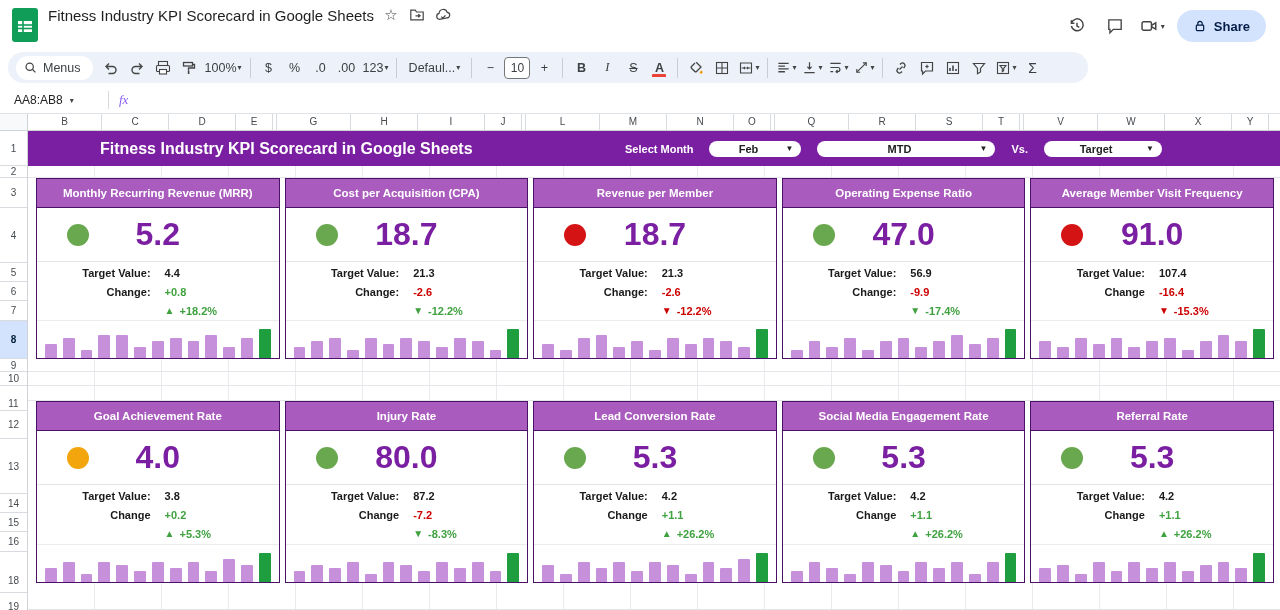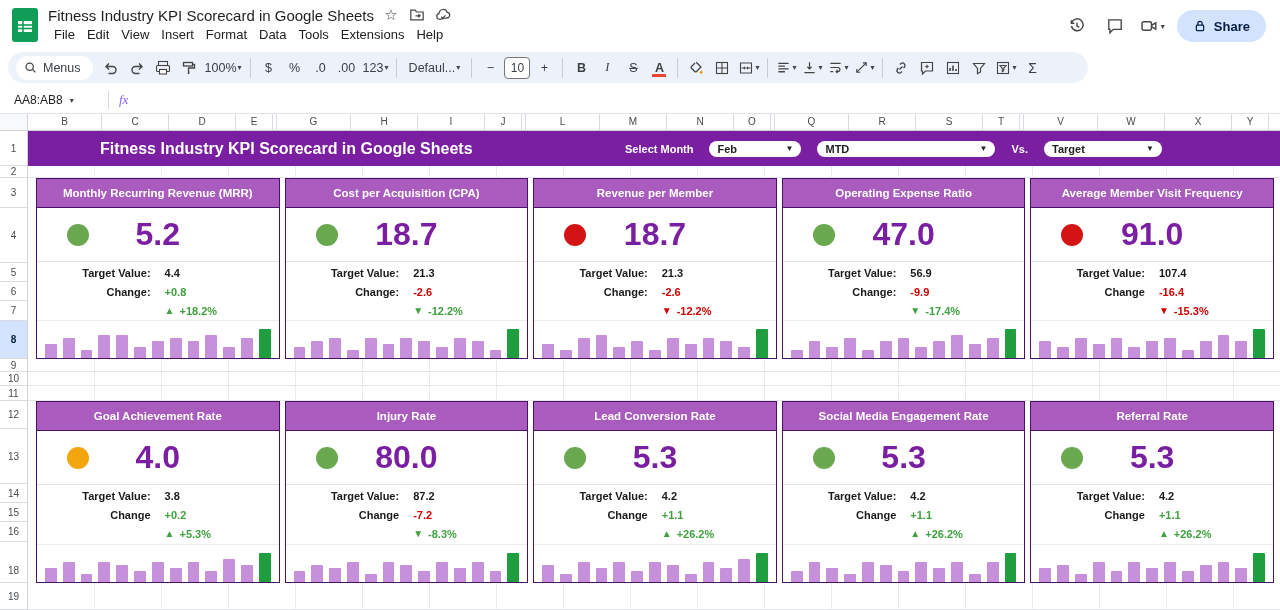--- a/index.html
+++ b/index.html
@@ -65,21 +65,21 @@
     background-image:repeating-linear-gradient(90deg, transparent 0 66px, #e9ebee 66px 67px); }
 
   
   .banner { position:absolute; top:0; left:0; right:0; height:35px; background:var(--purple-deep,#7B1FA2);
     display:flex; align-items:center; color:#fff; z-index:2; }
   .banner-title { font-size:16px; font-weight:bold; padding-left:72px; white-space:nowrap; }
   .banner-controls { display:flex; align-items:center; gap:16px; margin-left:auto; padding-right:118px; }
   .bc-label { font-size:11px; font-weight:bold; white-space:nowrap; }
   .pill { height:16px; background:#fff; border-radius:9px; display:flex; align-items:center;
     color:#222; font-size:11px; font-weight:bold; padding:0 8px; cursor:pointer; }
-  .pill .ptxt { flex:1; }
+  .pill .ptxt { flex:1; text-align:center; }
   .pill .pcaret { font-size:8px; color:#222; margin-left:6px; }
   .pill.month { width:92px; } .pill.period { width:178px; } .pill.compare { width:118px; }
 
   
   .cards-row { position:absolute; left:8px; right:6px; display:flex; gap:5px; z-index:2; }
   .card { flex:1; background:#fff; border:1px solid var(--card-border,#4A1266);
     display:flex; flex-direction:column; overflow:hidden; }
   .card-header { height:29px; flex:none; background:var(--purple-header,#AA5BBE); color:#fff;
     font-weight:bold; font-size:11.5px; display:flex; align-items:center; justify-content:center;
     text-align:center; border-bottom:1px solid var(--card-border,#4A1266); }
@@ -132,31 +132,20 @@
                 <path d="M6.5 8.8h4.4M9.3 7.2l1.8 1.6-1.8 1.6"></path>
               </svg>
           </span>
           <span class="tb-ico">
             <svg width="16" height="16" viewBox="0 0 16 16" fill="none" stroke="#444" stroke-width="1.2">
                 <path d="M4.6 12.4a3.1 3.1 0 01-.5-6.1 4.1 4.1 0 018-1 2.8 2.8 0 01-.4 5.6z"></path>
                 <path d="M6.3 9.7l1.5 1.5 2.6-2.9"></path>
               </svg>
           </span>
         </div>
-        <nav class="menubar" id="menubar">
-            <span class="menu-item">File</span>
-            <span class="menu-item">Edit</span>
-            <span class="menu-item">View</span>
-            <span class="menu-item">Insert</span>
-            <span class="menu-item">Format</span>
-            <span class="menu-item">Data</span>
-            <span class="menu-item">Tools</span>
-            <span class="menu-item">Extensions</span>
-            <span class="menu-item">Help</span>
-          </nav>
       </div>
     </div>
     <div class="tb-right">
       <span class="tb-btn">
         <svg width="18" height="18" viewBox="0 0 16 16" fill="none" stroke="#444" stroke-width="1.3">
             <path d="M3.2 5.2A5.3 5.3 0 113 8"></path>
             <path d="M3 2.8v2.7h2.7"></path>
             <path d="M8 5.2V8l2 1.3"></path>
           </svg>
       </span>
@@ -381,21 +370,21 @@
           <div class="rowcell" style="height: 35px;">1</div>
           <div class="rowcell" style="height: 12px;">2</div>
           <div class="rowcell" style="height: 30px;">3</div>
           <div class="rowcell" style="height: 55px;">4</div>
           <div class="rowcell" style="height: 19px;">5</div>
           <div class="rowcell" style="height: 19px;">6</div>
           <div class="rowcell" style="height: 20px;">7</div>
           <div class="rowcell sel" style="height: 38px;">8</div>
           <div class="rowcell" style="height: 13px;">9</div>
           <div class="rowcell" style="height: 14px;">10</div>
-          <div class="rowcell" style="height: 15px;">11</div>
+          <div class="rowcell" style="height: 15px; margin-top: 10px;">11</div>
           <div class="rowcell" style="height: 28px;">12</div>
           <div class="rowcell" style="height: 55px;">13</div>
           <div class="rowcell" style="height: 19px;">14</div>
           <div class="rowcell" style="height: 19px; text-align: right;">15</div>
           <div class="rowcell" style="height: 20px;">16</div>
           <div class="rowcell" style="height: 17px; margin-left: 48px;">17</div>
           <div class="rowcell" style="height: 24px;">18</div>
           <div class="rowcell" style="height: 27px;">19</div>
         </div>
       <div class="canvas" id="canvas">

